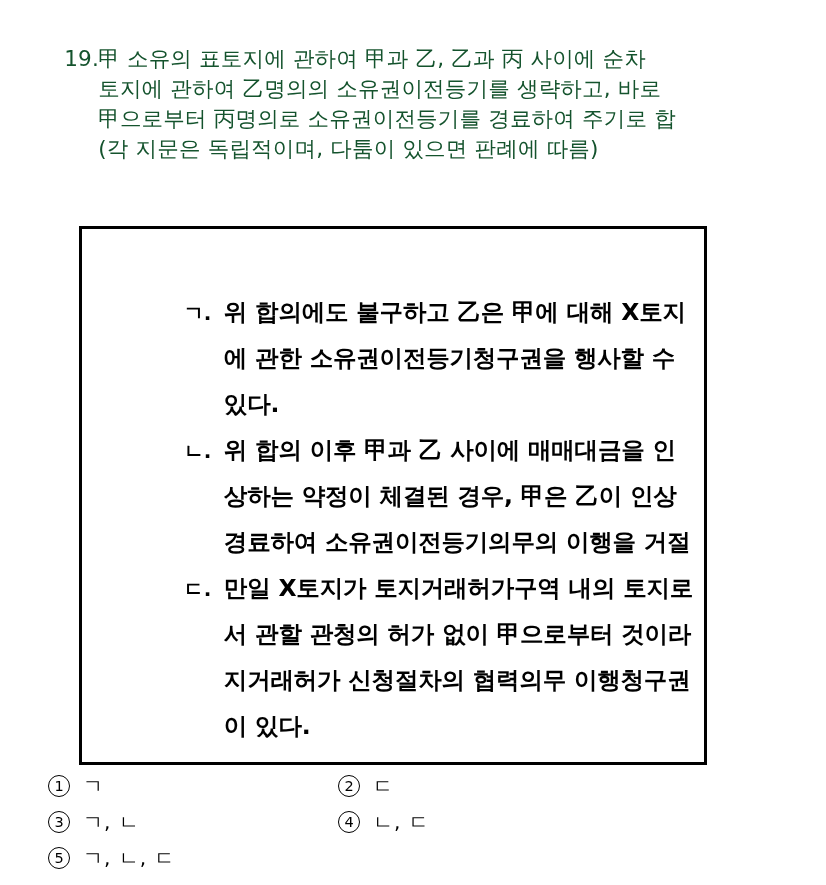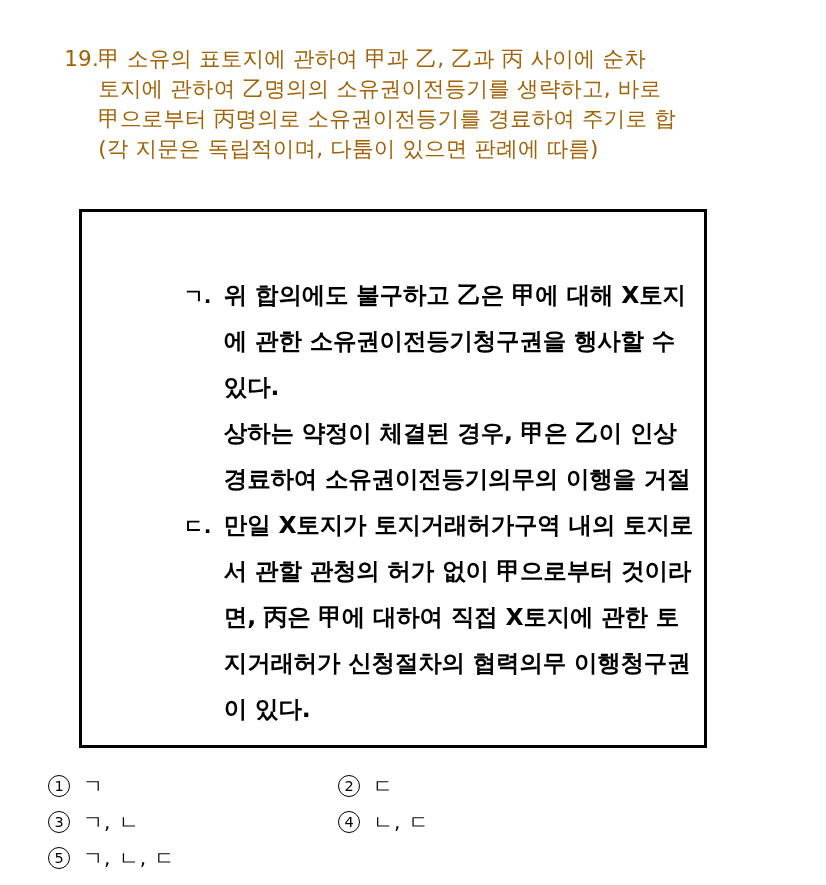--- a/index.html
+++ b/index.html
@@ -31,40 +31,40 @@
     top: 14px;
     width: 790px;
   }
   .question-line {
     display: block;
     height: 30px;
     line-height: 30px;
     font-size: 21.5px;
     letter-spacing: 0.2px;
     white-space: pre;
-    color: #a16207;
+    color: #14532d;
   }
   .question-line.first {
     text-indent: 0;
   }
   .question-line.cont {
     padding-left: 34px;
   }
   .qnum {
     display: inline-block;
     width: 34px;
     font-size: 21.5px;
     font-family: "DejaVu Sans", "Liberation Sans", sans-serif;
   }
 
   
   .passage-box {
     position: absolute;
     left: 79px;
-    top: 209px;
+    top: 226px;
     width: 628px;
     height: 539px;
     border: 3px solid #000000;
     box-sizing: border-box;
     background: #ffffff;
   }
   .passage-inner {
     position: absolute;
     left: 22px;
     top: 14px;
@@ -166,37 +166,37 @@
         </div>
         <div class="passage-line cont">
           <span>에 관한 소유권이전등기청구권을 행사할 수</span>
         </div>
         <div class="passage-line cont">
           <span>있다.</span>
         </div>
       </div>
 
       <div class="passage-item">
+        <div class="passage-line">
+          <span class="marker">ㄴ.</span><span>위 합의 이후 甲과 乙 사이에 매매대금을 인</span>
+        </div>
         <div class="passage-line cont">
           <span>상하는 약정이 체결된 경우, 甲은 乙이 인상</span>
         </div>
         <div class="passage-line cont">
           <span>경료하여 소유권이전등기의무의 이행을 거절</span>
         </div>
       </div>
 
       <div class="passage-item">
         <div class="passage-line">
           <span class="marker">ㄷ.</span><span>만일 X토지가 토지거래허가구역 내의 토지로</span>
         </div>
         <div class="passage-line cont">
           <span>서 관할 관청의 허가 없이 甲으로부터 것이라</span>
-        </div>
-        <div class="passage-line cont">
-          <span>면, 丙은 甲에 대하여 직접 X토지에 관한 토</span>
         </div>
         <div class="passage-line cont">
           <span>지거래허가 신청절차의 협력의무 이행청구권</span>
         </div>
         <div class="passage-line cont">
           <span>이 있다.</span>
         </div>
       </div>
 
     </div>

